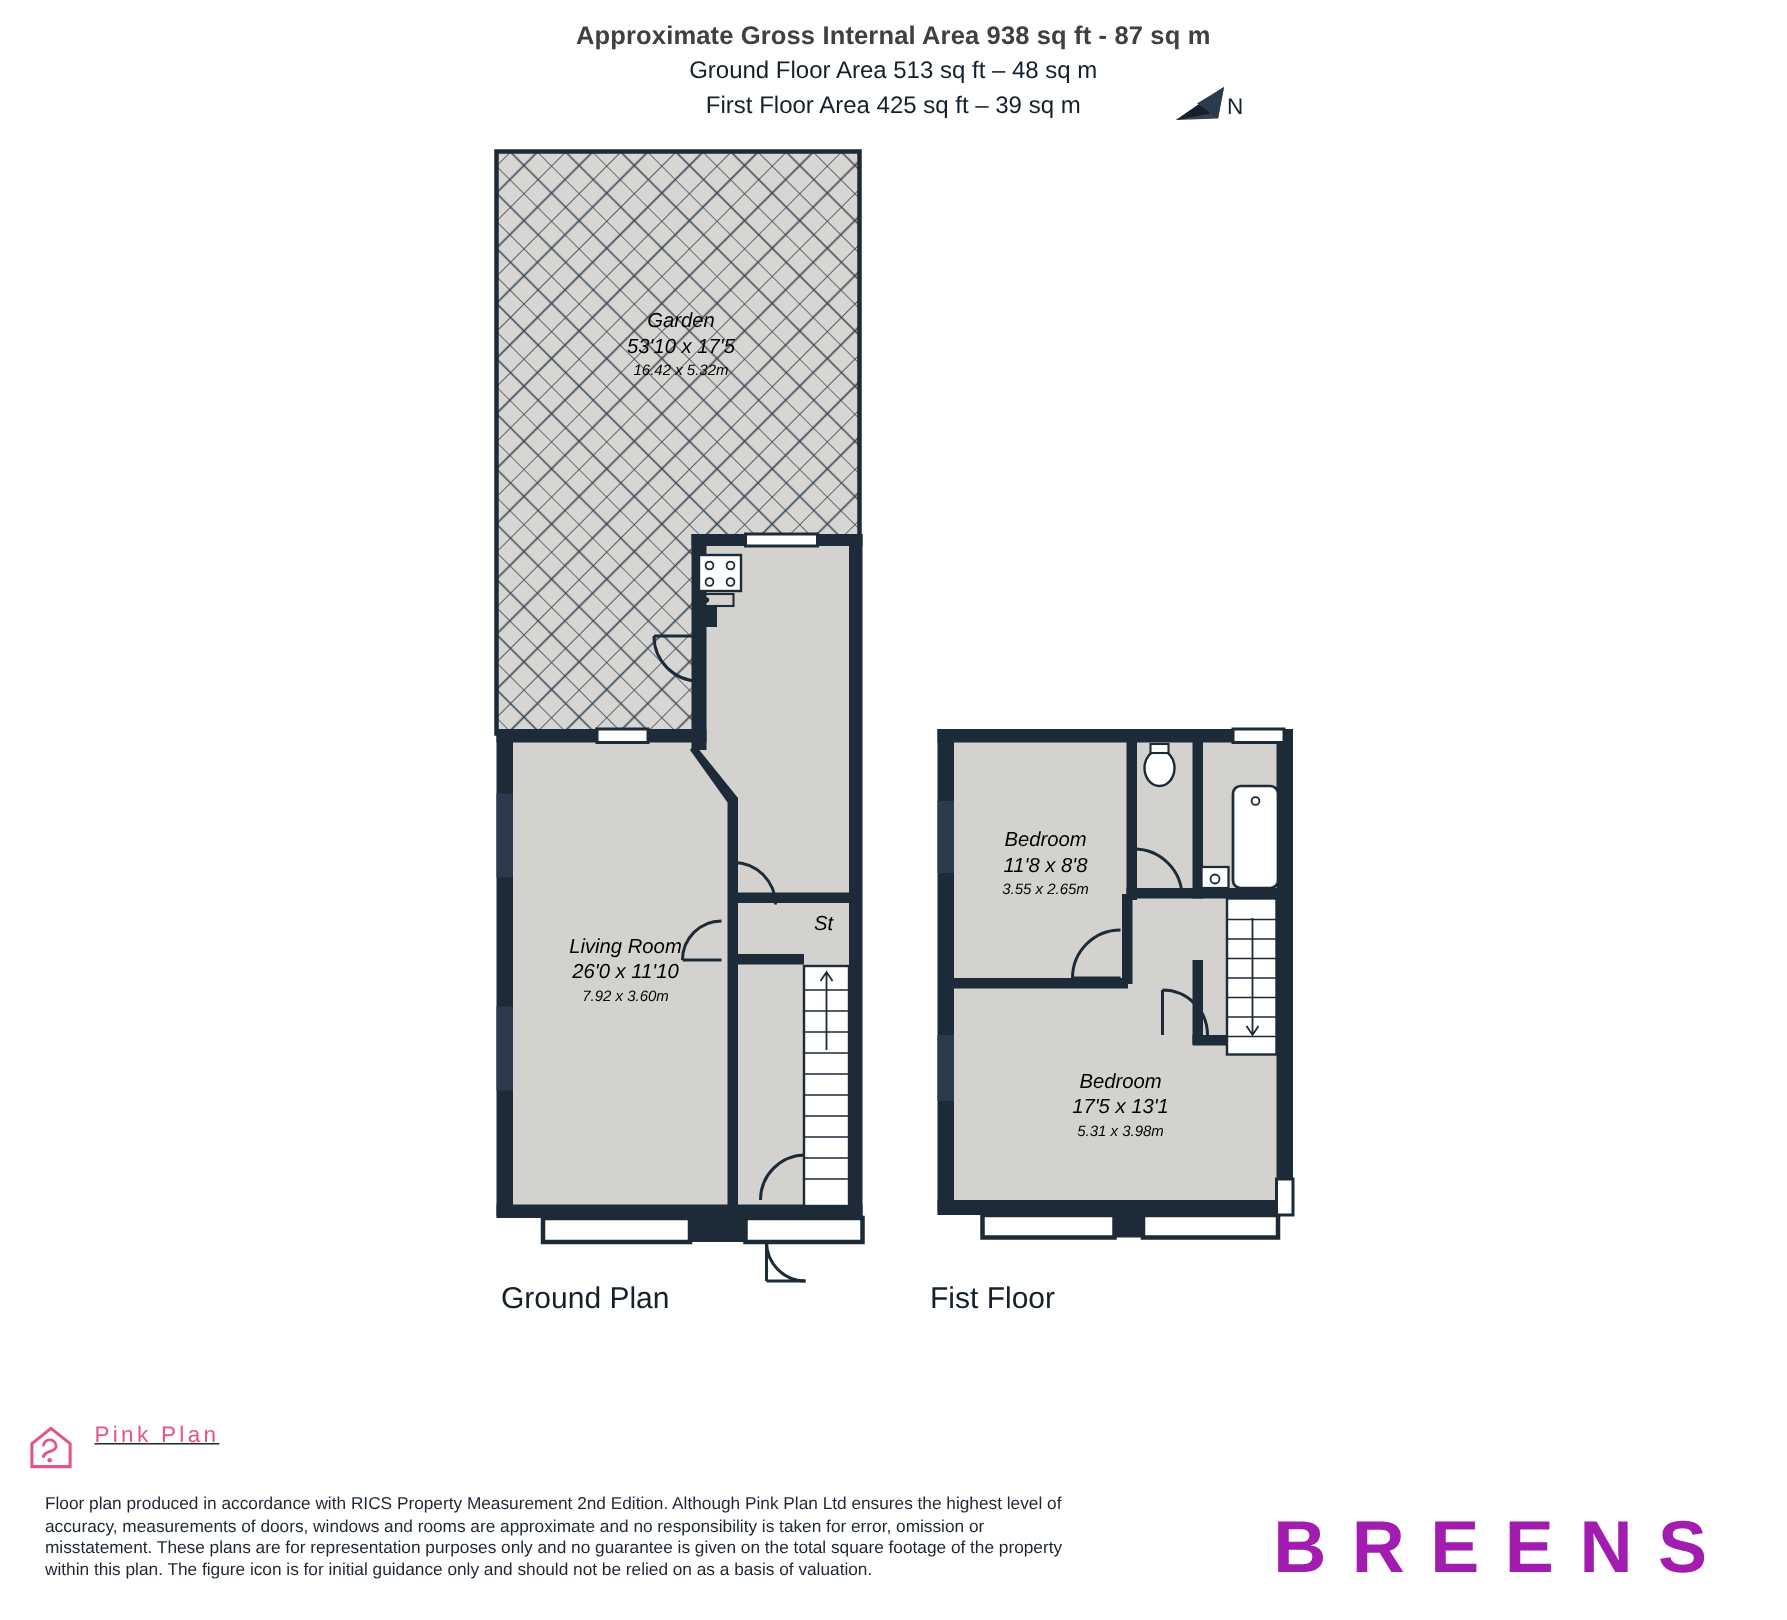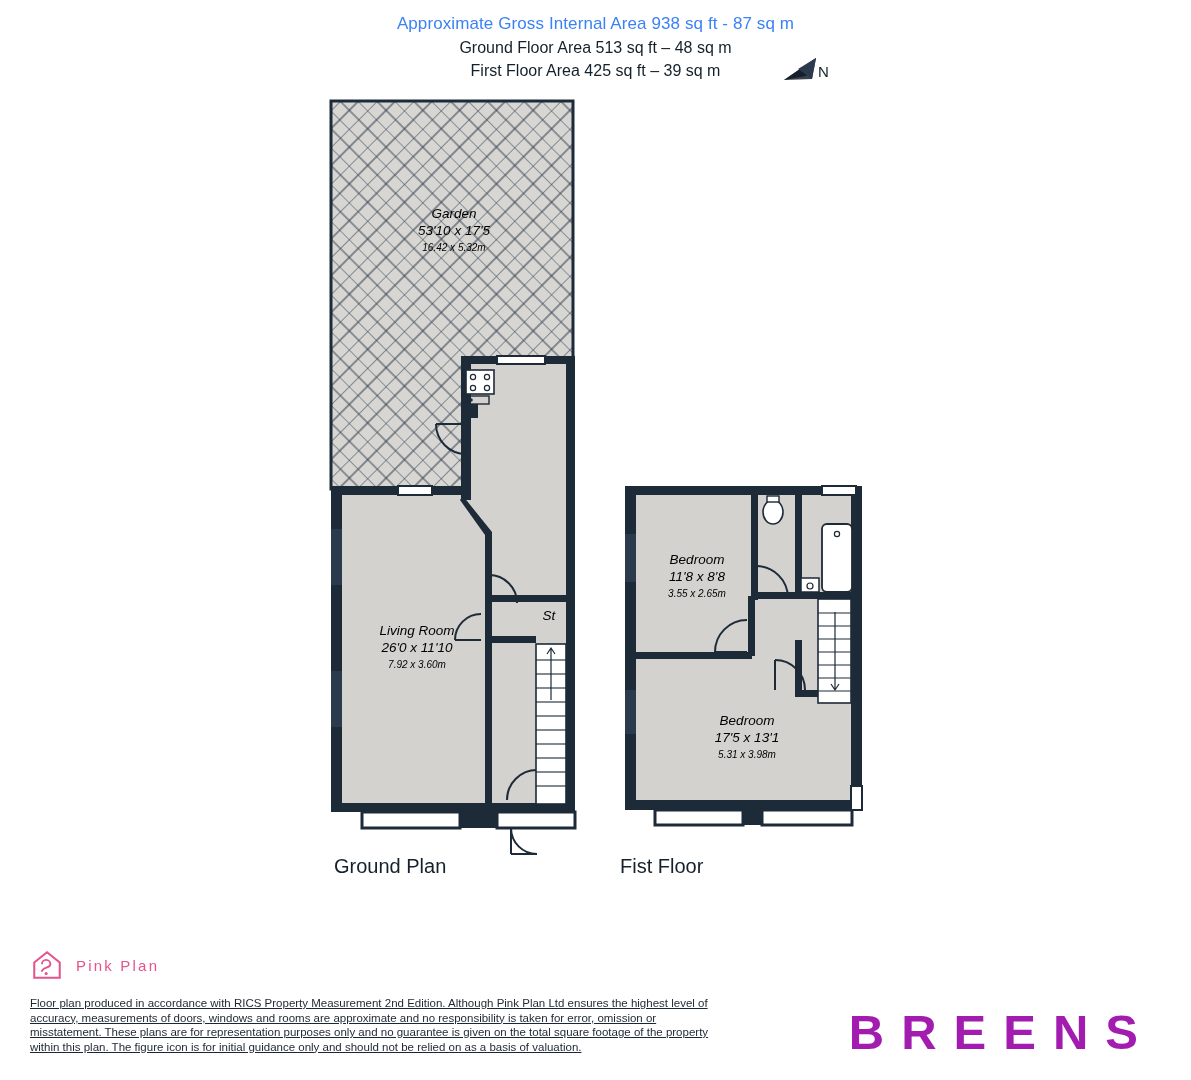--- a/index.html
+++ b/index.html
@@ -23,23 +23,23 @@
   
   .header {
     position: absolute;
     top: 14px;
     left: 0;
     width: 1191px;
     text-align: center;
   }
   .header .line1 {
     font-size: 17px;
-    font-weight: normal;
+    font-weight: bold;
     letter-spacing: 0.1px;
-    color: #3b82f6;
+    color: #404040;
   }
   .header .line2,
   .header .line3 {
     font-size: 16px;
     color: #14202b;
     margin-top: 5px;
   }
 
   
   .north {
@@ -84,44 +84,44 @@
 
   .floor-caption {
     position: absolute;
     font-size: 20px;
     color: #14202b;
   }
 
   
   .brand {
     position: absolute;
-    left: 30px;
+    left: 17px;
     top: 948px;
     display: flex;
-    align-items: center;
+    align-items: flex-start;
     gap: 12px;
+    text-decoration: underline;
   }
   .brand .mark {
     width: 34px;
     height: 34px;
   }
   .brand .bname {
     font-size: 15px;
     letter-spacing: 2.2px;
     color: #e4538c;
   }
   .disclaimer {
     position: absolute;
     left: 30px;
     top: 996px;
     width: 680px;
     font-size: 11.5px;
     line-height: 14.5px;
     color: #1d2733;
-    text-decoration: underline;
   }
   .agent {
     position: absolute;
     right: 36px;
     top: 1004px;
     font-size: 49px;
     letter-spacing: 17px;
     font-weight: 700;
     color: #a21caf;
   }

